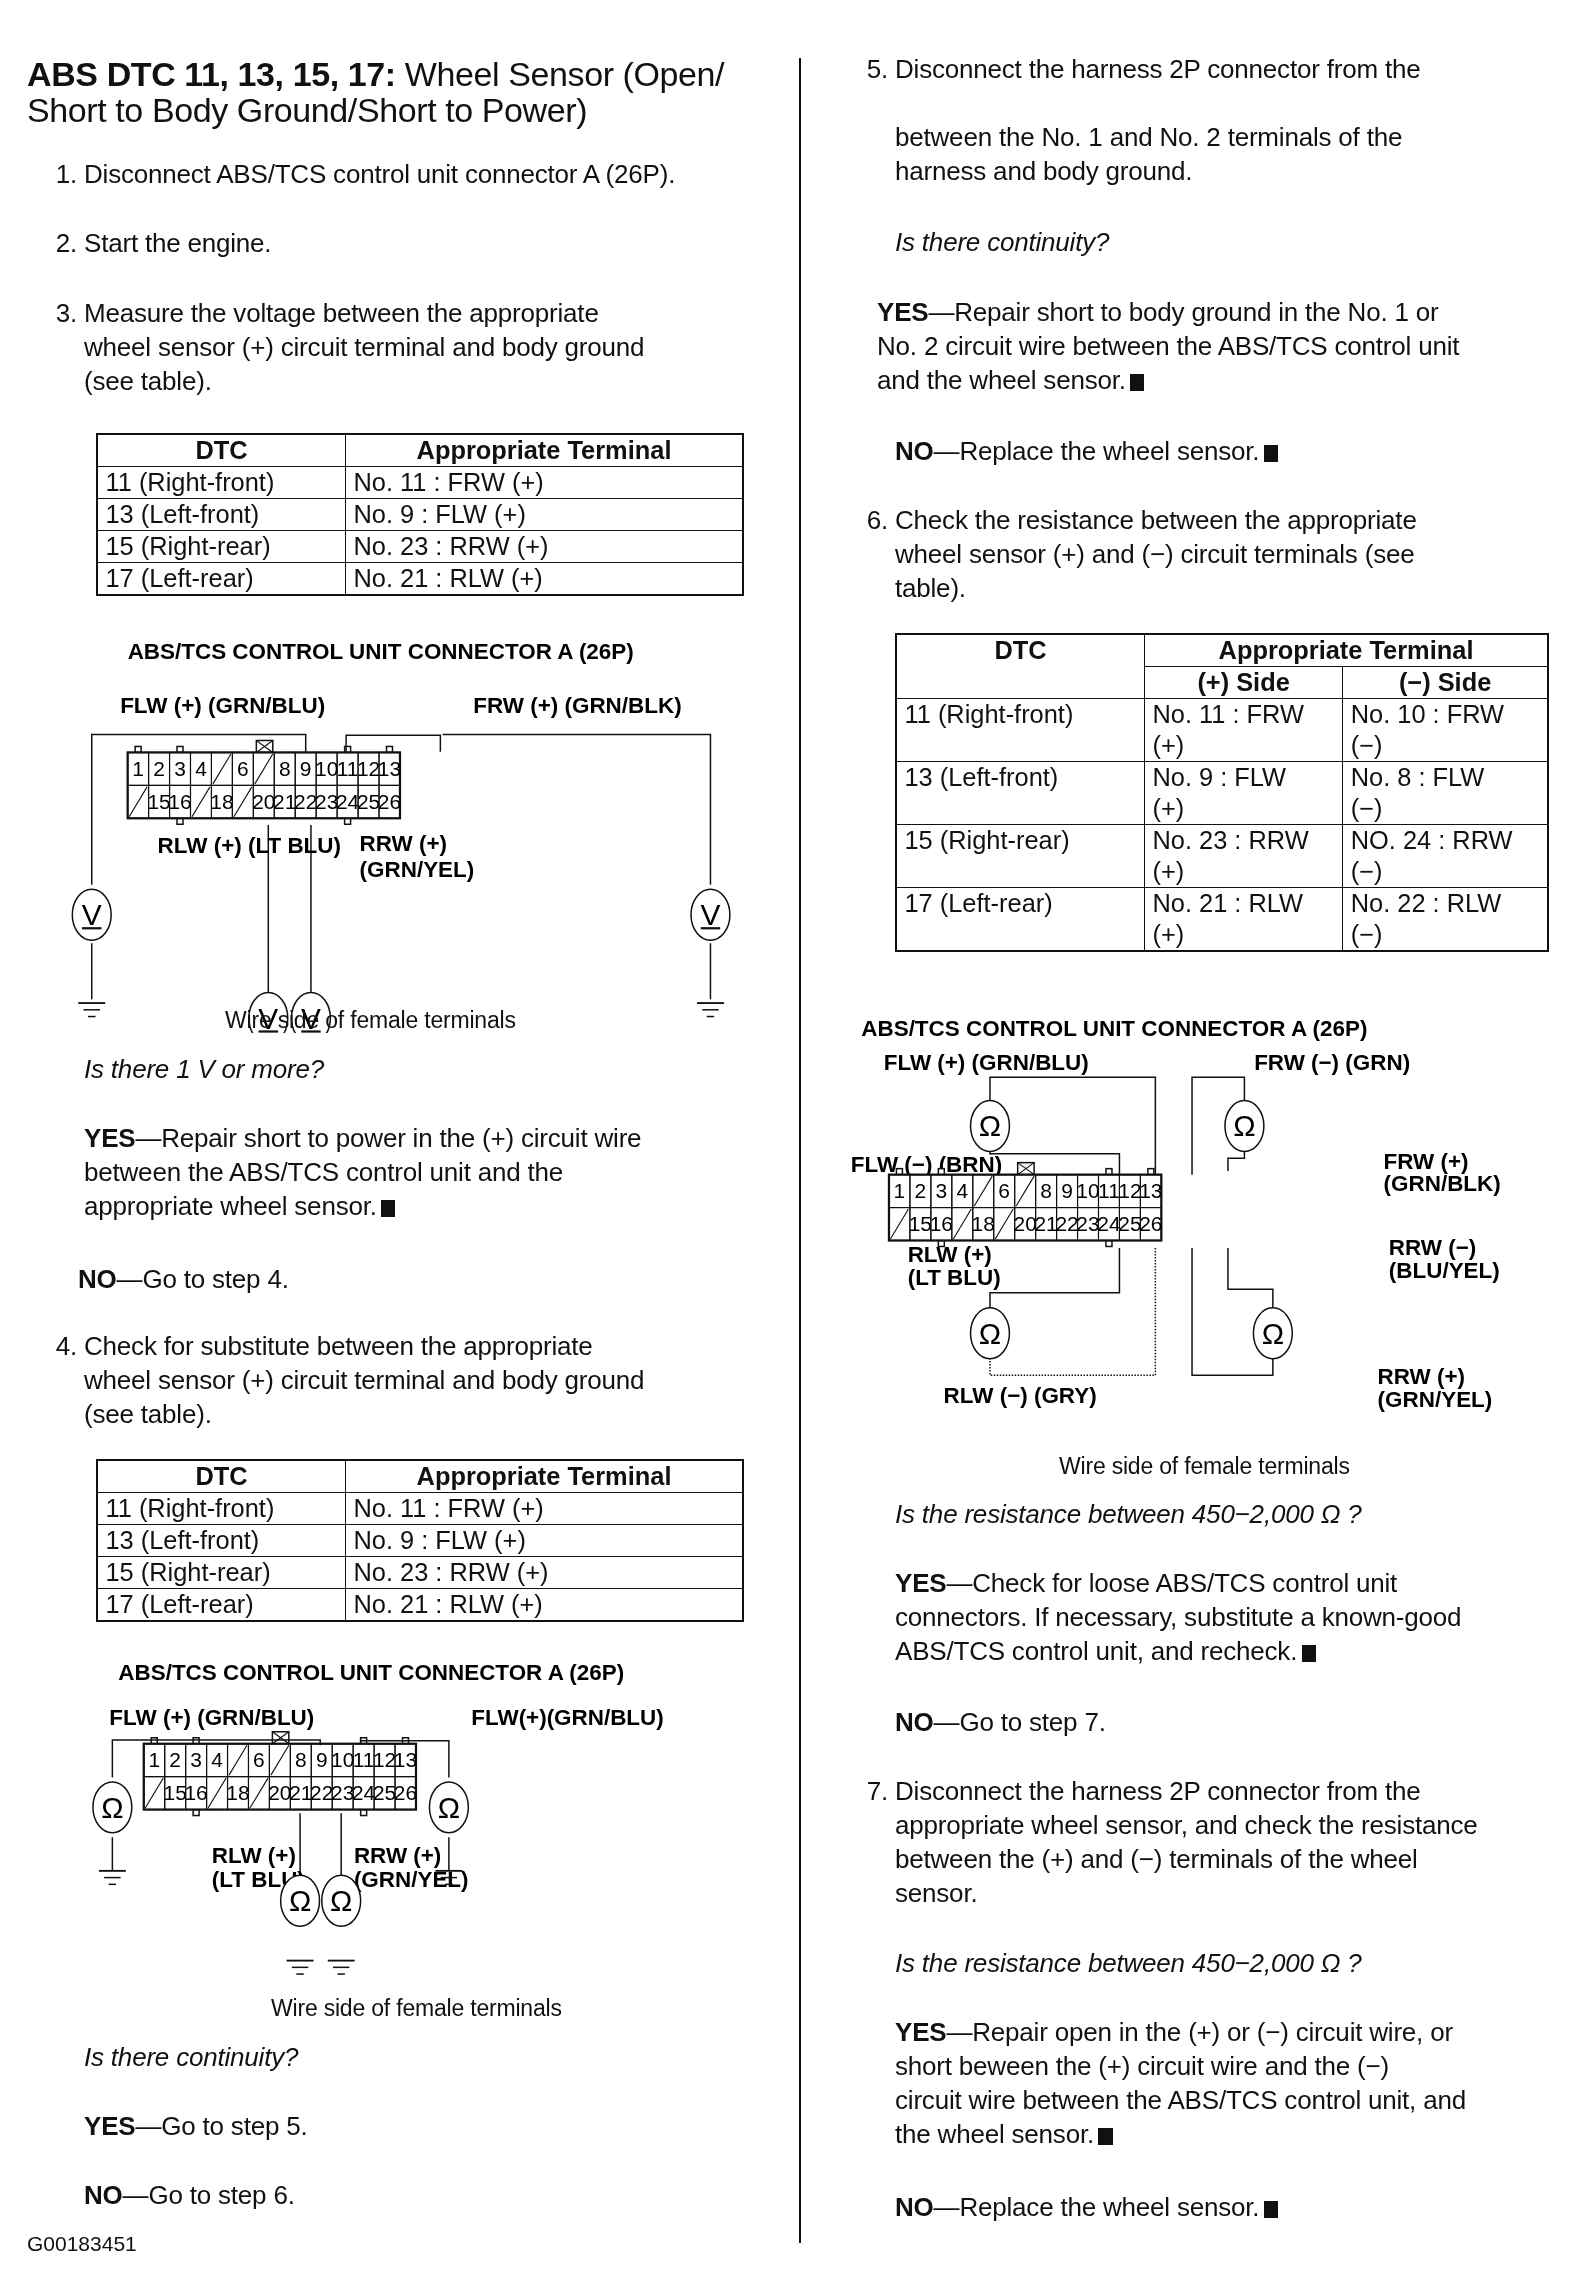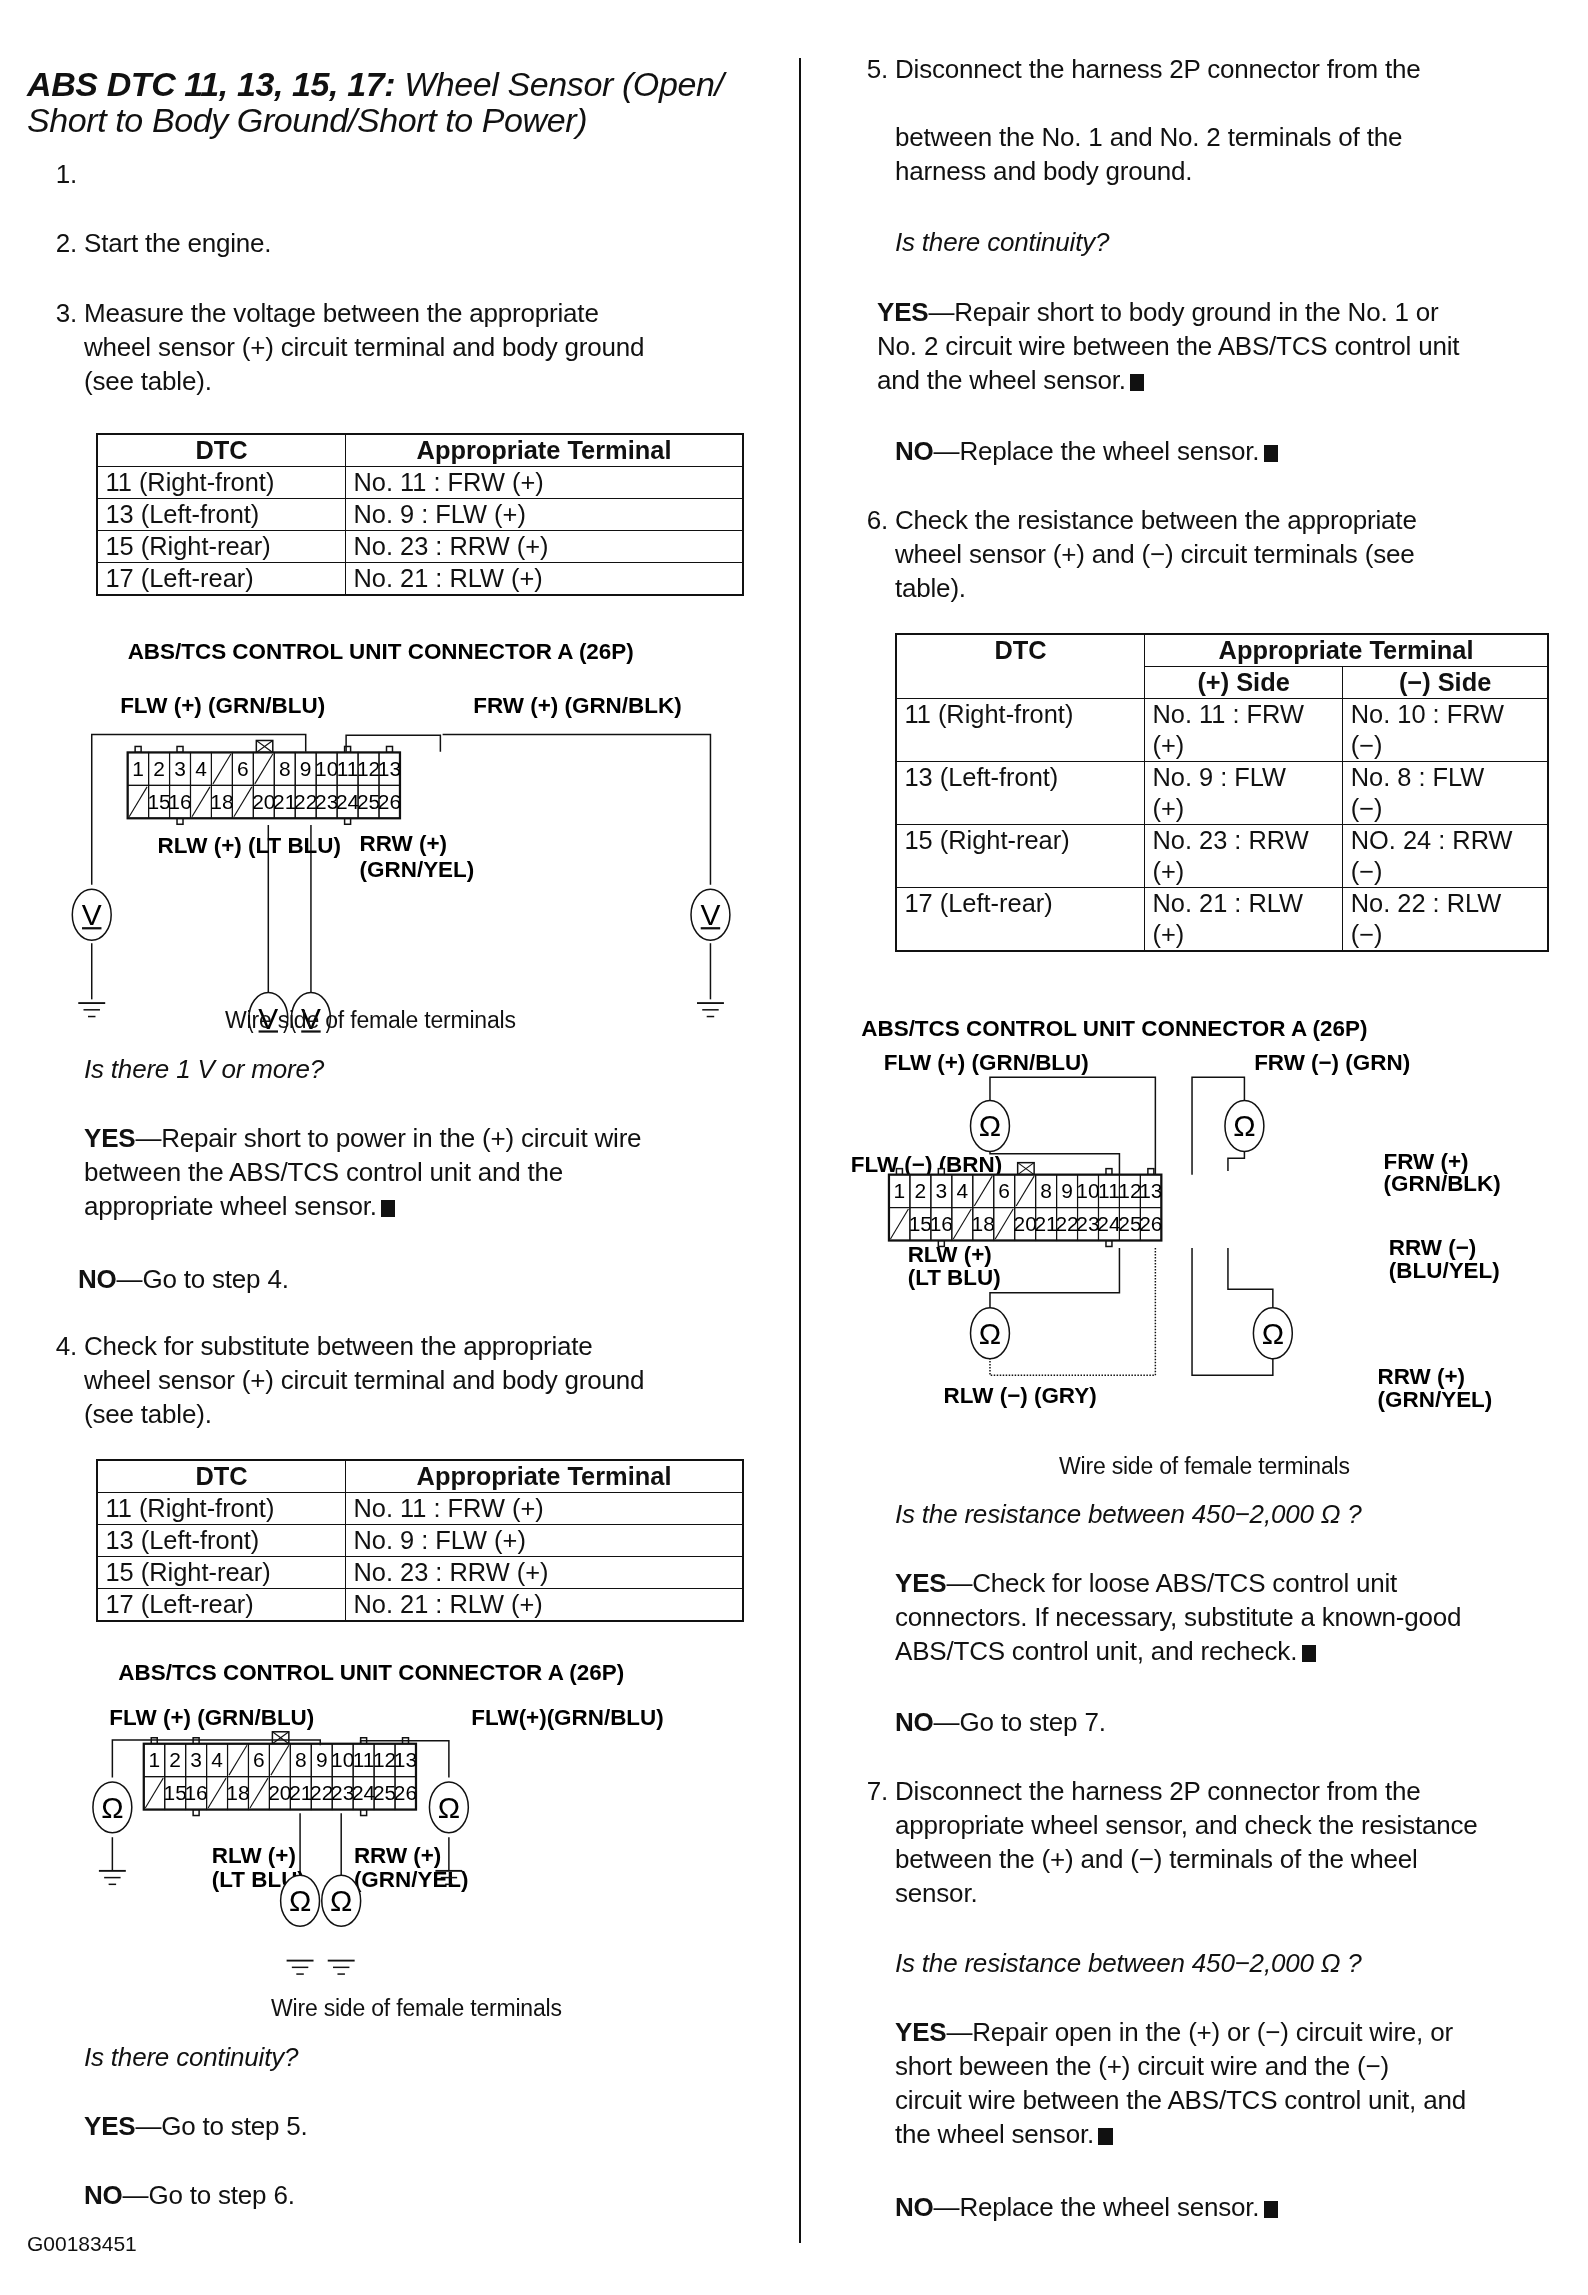--- a/index.html
+++ b/index.html
@@ -1,21 +1,21 @@
 <!DOCTYPE html>
 <html style="font-size:12px"><head>
 <meta charset="utf-8">
 <style>
   html,body{margin:0;padding:0;background:#fff;}
   body{width:1589px;height:2295px;position:relative;font-family:"Liberation Sans","DejaVu Sans",sans-serif;color:#111;overflow:hidden;}
   .col{position:absolute;top:0;}
   #left{left:27px;width:756px;}
   #right{left:861px;width:711px;}
   .divider{position:absolute;left:799px;top:58px;width:2.2px;height:2185px;background:#111;}
-  .title{position:absolute;left:0;top:66px;font-size:34px;line-height:36px;letter-spacing:-0.4px;font-style:italic;}
+  .title{position:absolute;left:0;top:56px;font-size:34px;line-height:36px;letter-spacing:-0.4px;}
   .title b{font-weight:bold;}
   .p{position:absolute;font-size:26px;line-height:34px;letter-spacing:-0.2px;}
   .num{position:absolute;left:-37px;width:30px;text-align:right;}
   .q{font-style:italic;}
   .yn b{font-weight:bold;}
   .sq{display:inline-block;width:14.2px;height:16.5px;background:#111;margin-left:4.5px;vertical-align:-1.5px;}
   table.t{position:absolute;border-collapse:collapse;font-size:25.4px;line-height:31px;}
   table.t td, table.t th{border:1.5px solid #111;padding:0 7.5px;}
   table.t{border:2.2px solid #111;}
   table.t th{font-weight:bold;margin-left:40px;}
@@ -32,20 +32,21 @@
 <div class="divider"></div>
 
 <div id="left" class="col">
   <div class="title">
     <b>ABS DTC 11, 13, 15, 17:</b><span> Wheel Sensor (Open/</span><br>
     <span>Short to Body Ground/Short to Power)</span>
   </div>
 
   <div class="p" style="left:57px;top:157px;">
     <span class="num">1.</span>
+    <span>Disconnect ABS/TCS control unit connector A (26P).</span>
   </div>
 
   <div class="p" style="left:57px;top:226px;">
     <span class="num">2.</span>
     <span>Start the engine.</span>
   </div>
 
   <div class="p" style="left:57px;top:296px;">
     <span class="num">3.</span>
     <span>Measure the voltage between the appropriate</span><br>

